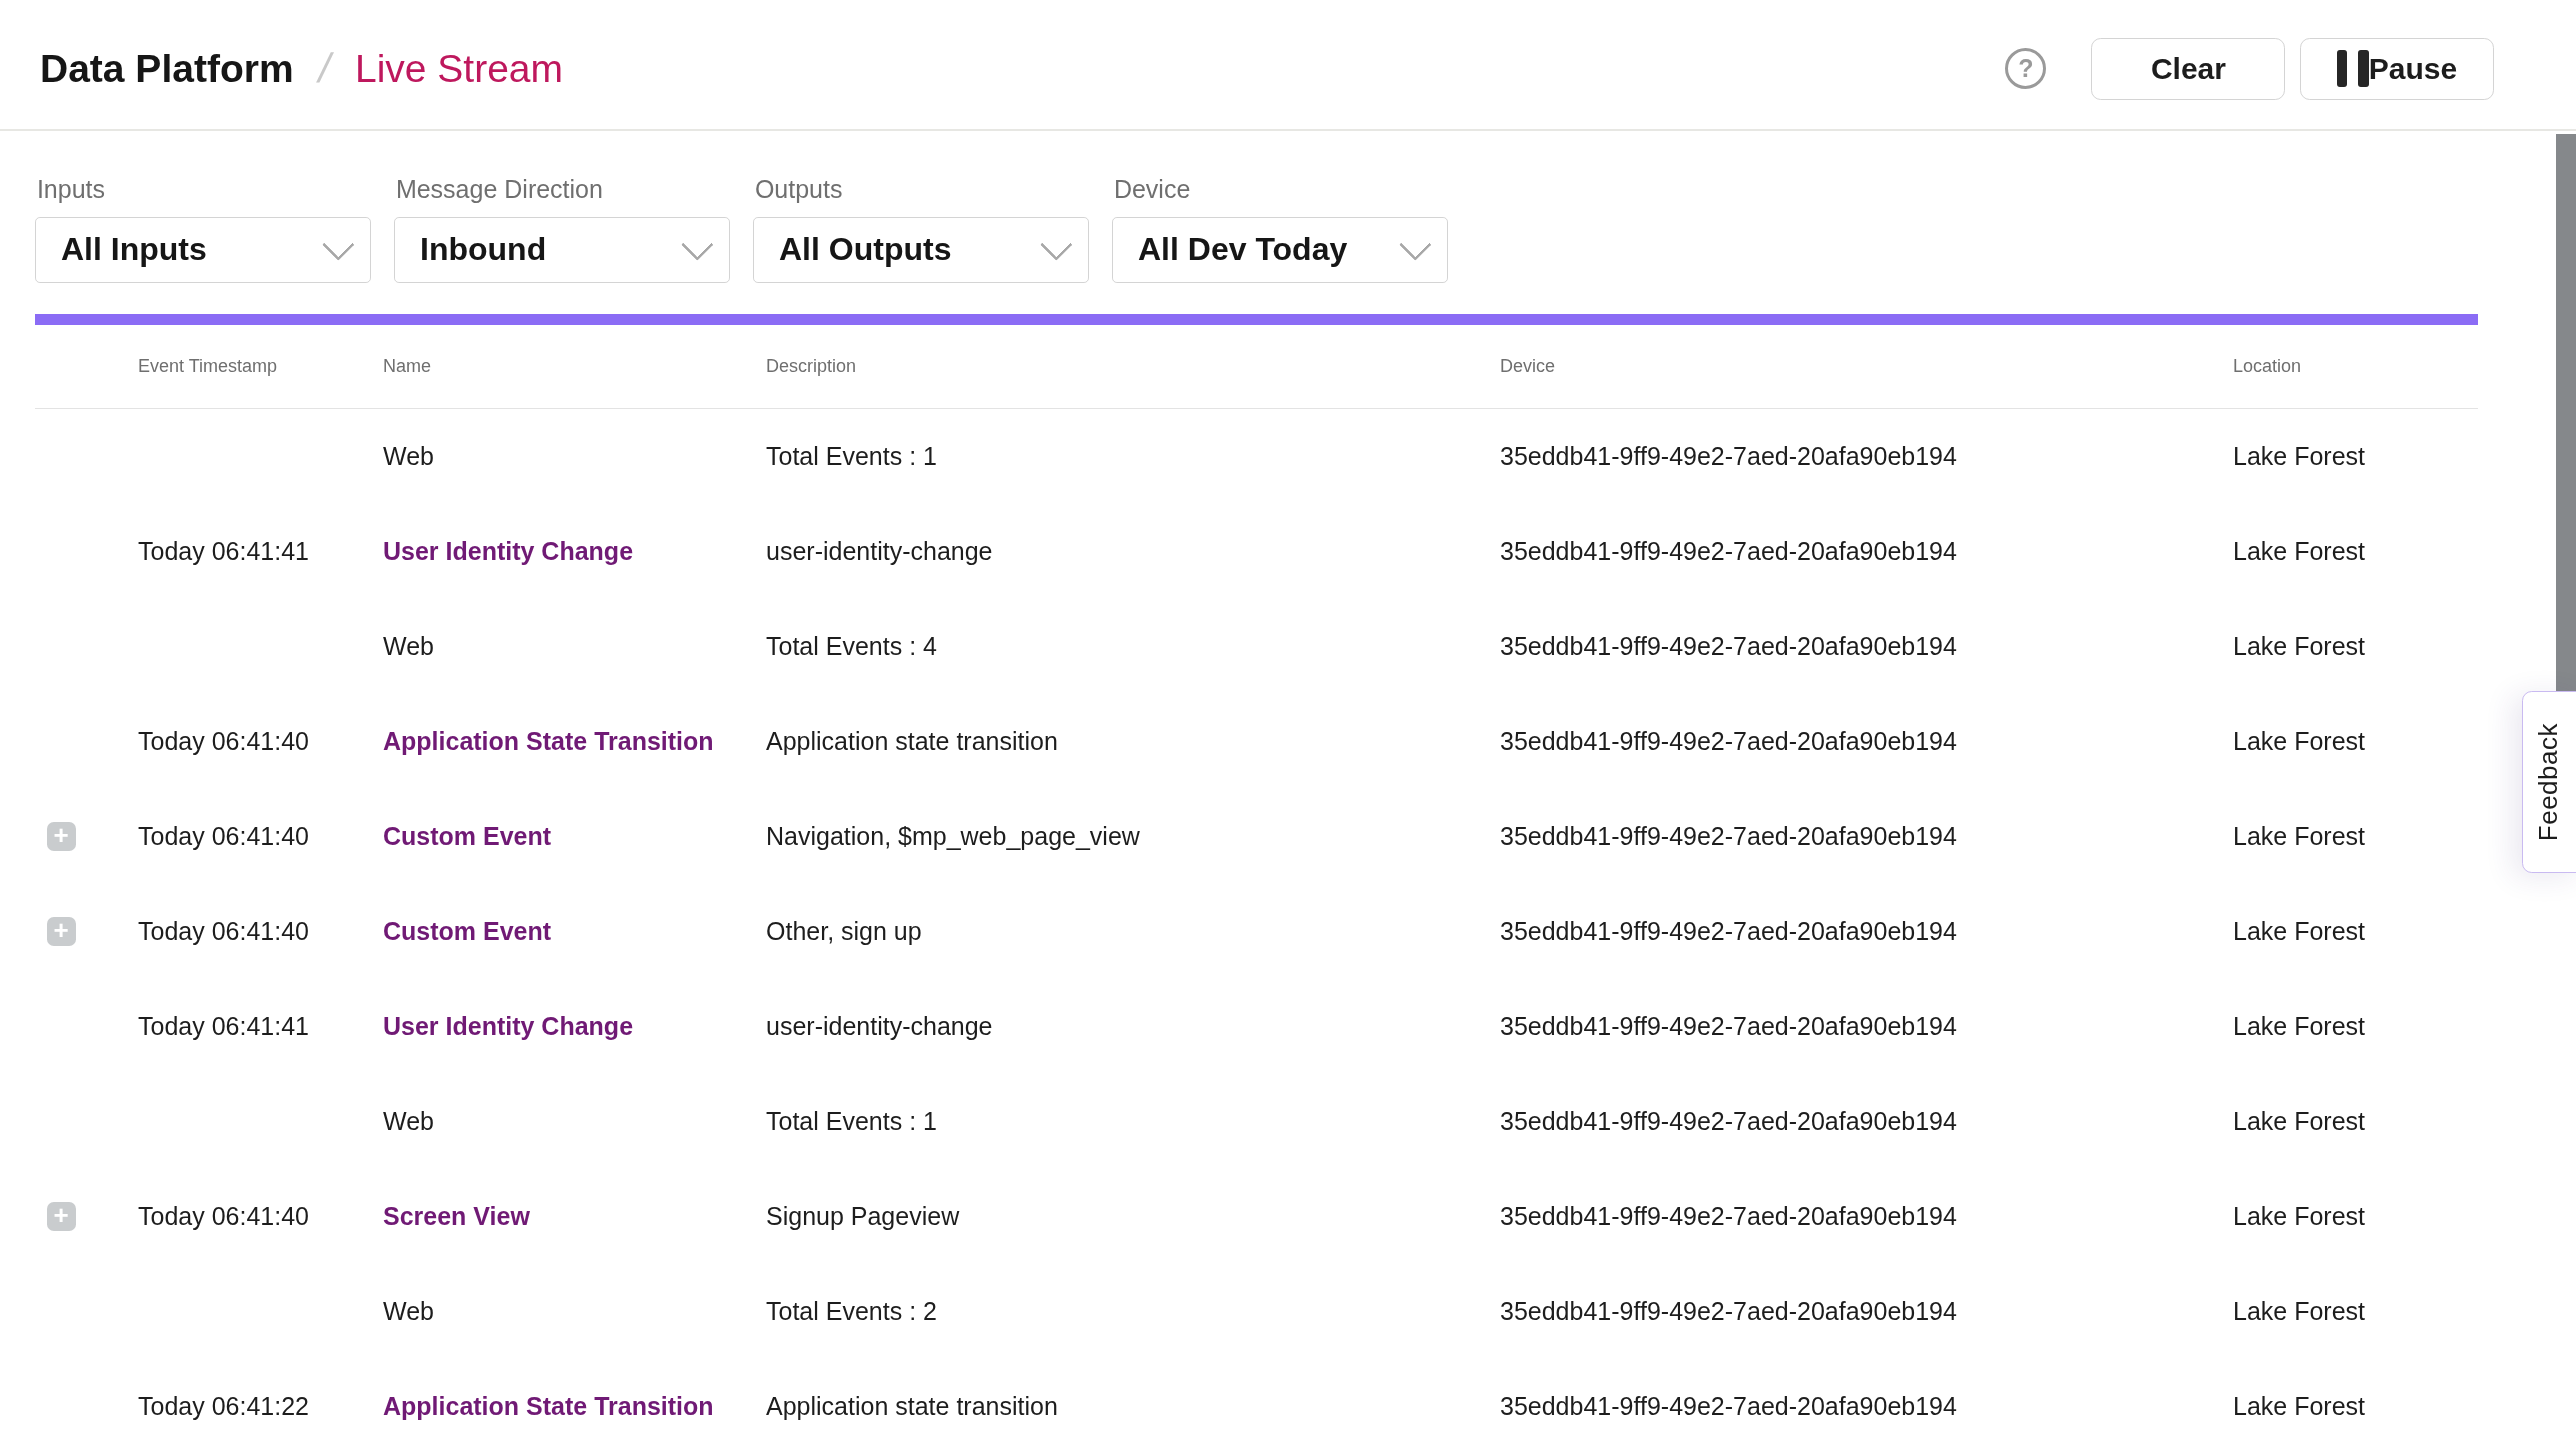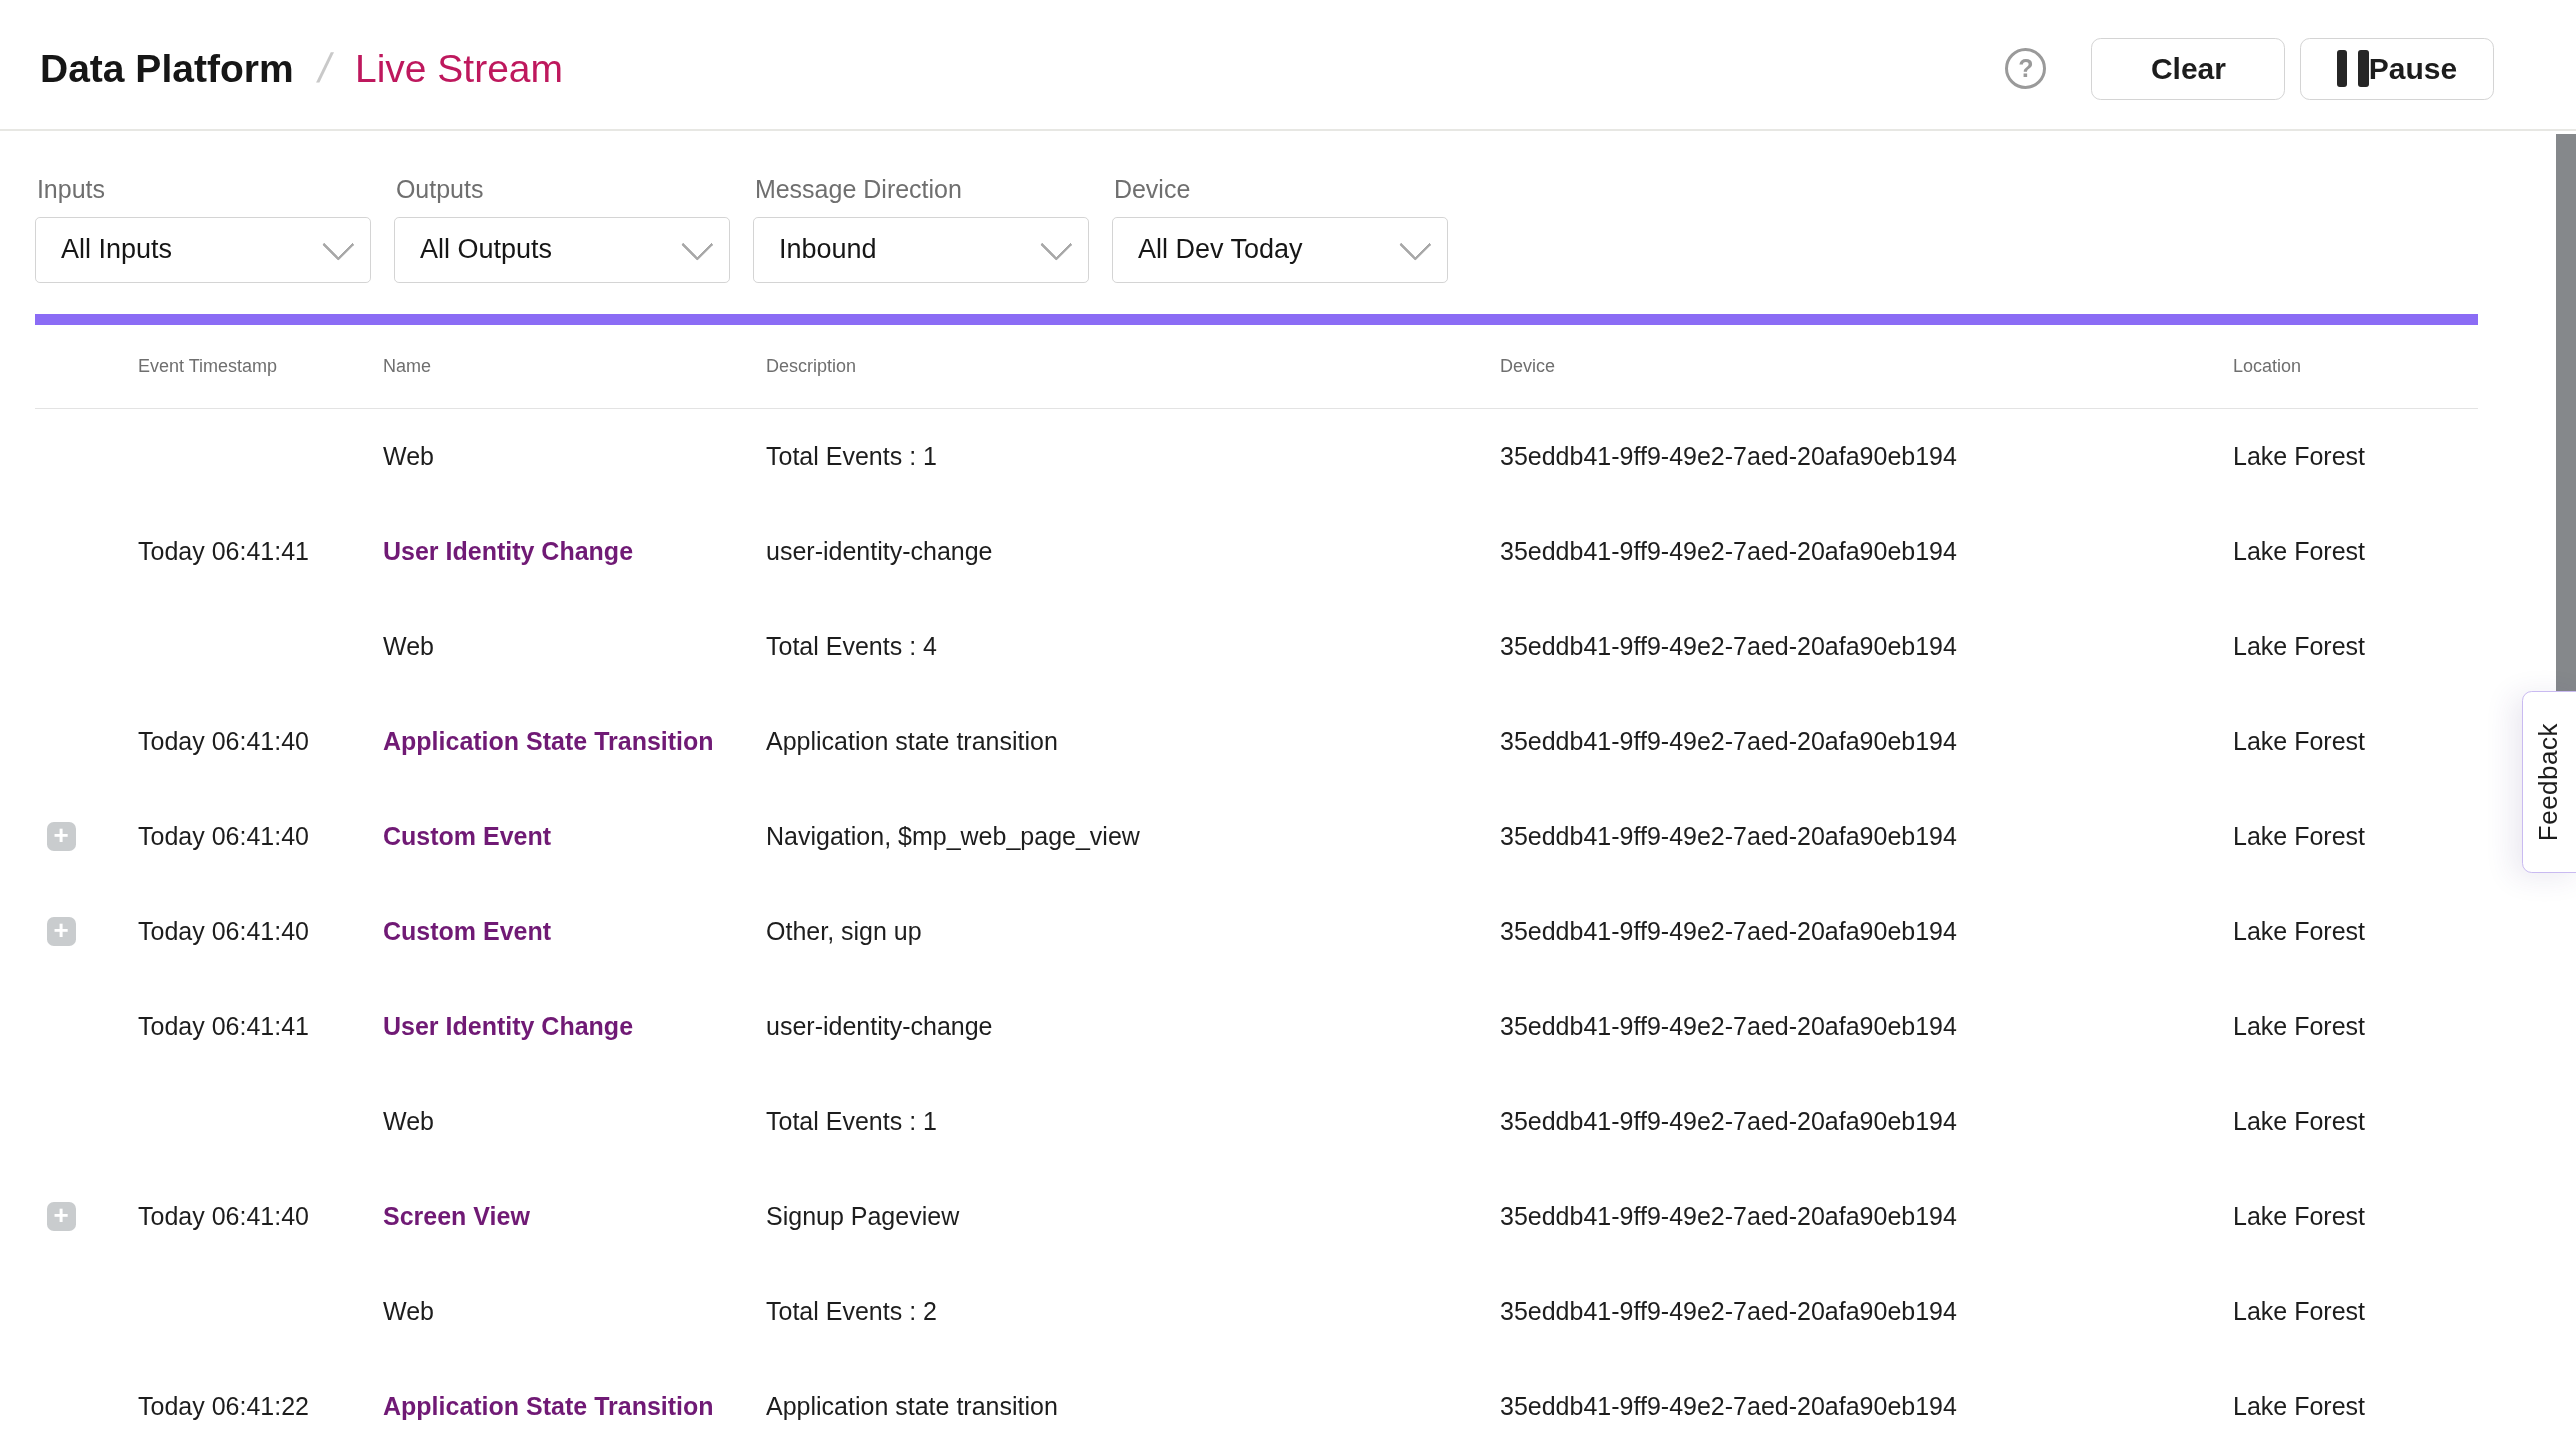--- a/index.html
+++ b/index.html
@@ -82,21 +82,21 @@
     height: 66px;
     border: 1.9px solid #d4d4d4;
     border-radius: 4.9px;
     background: #fff;
     display: flex;
     align-items: center;
     justify-content: space-between;
     padding: 0 25px 0 25px;
     cursor: pointer;
   }
-  .select-value { font-size: 27px; font-weight: 400; color: #161616; }
+  .select-value { font-size: 32px; font-weight: 700; color: #161616; }
   .chevron {
     width: 23px; height: 23px;
     border-right: 3.9px solid #a8a8a8;
     border-bottom: 3.9px solid #a8a8a8;
     transform: rotate(45deg) translateY(-6.8px);
     border-radius: 1.9px;
   }
 
   
   .stream-bar {
@@ -204,30 +204,30 @@
 
   <div class="filters">
     <div class="filter">
       <div class="filter-label">Inputs</div>
       <div class="select">
         <span class="select-value">All Inputs</span>
         <span class="chevron"></span>
       </div>
     </div>
     <div class="filter">
+      <div class="filter-label">Message Direction</div>
+      <div class="select">
+        <span class="select-value">Inbound</span>
+        <span class="chevron"></span>
+      </div>
+    </div>
+    <div class="filter">
       <div class="filter-label">Outputs</div>
       <div class="select">
         <span class="select-value">All Outputs</span>
-        <span class="chevron"></span>
-      </div>
-    </div>
-    <div class="filter">
-      <div class="filter-label">Message Direction</div>
-      <div class="select">
-        <span class="select-value">Inbound</span>
         <span class="chevron"></span>
       </div>
     </div>
     <div class="filter">
       <div class="filter-label">Device</div>
       <div class="select">
         <span class="select-value">All Dev Today</span>
         <span class="chevron"></span>
       </div>
     </div>

